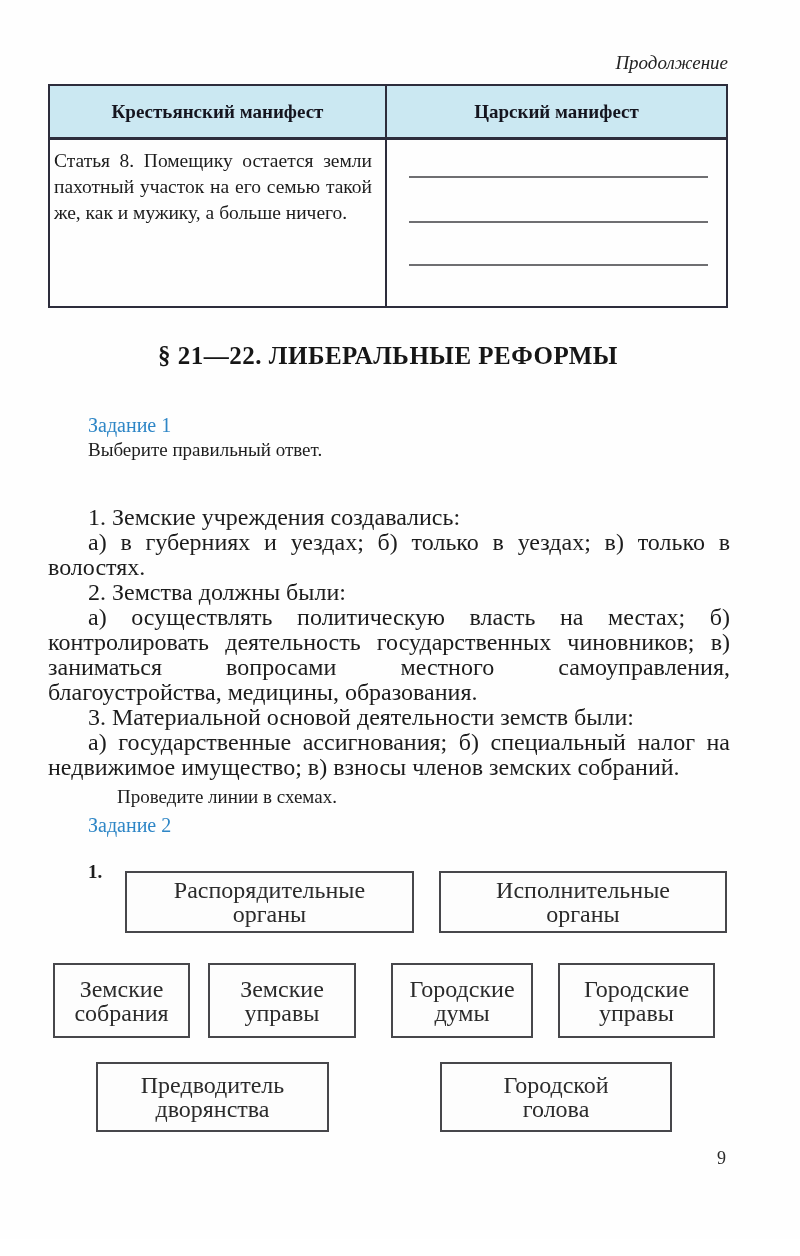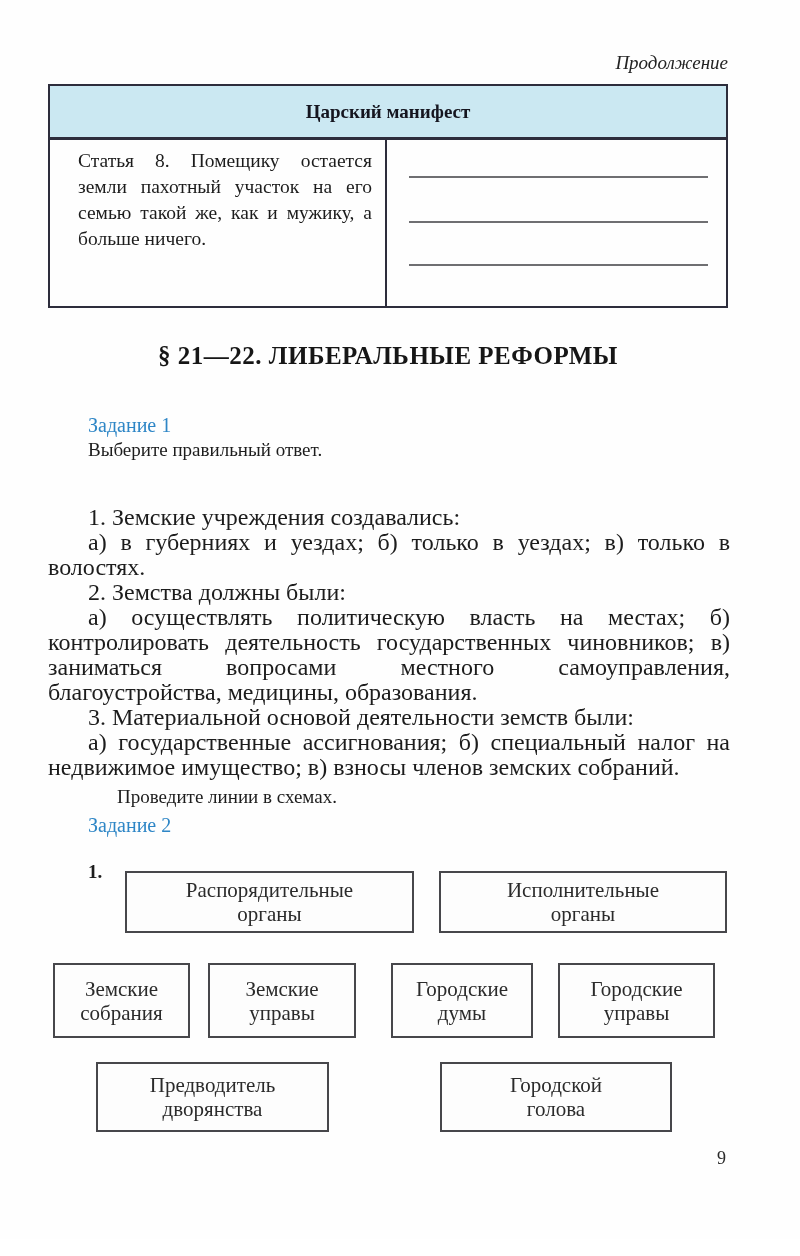--- a/index.html
+++ b/index.html
@@ -56,21 +56,21 @@
     color: #15151f;
     box-sizing: border-box;
   }
   .th-left  { width: 337px; border-right: 2px solid #2d2d3c; }
   .th-right { flex: 1; }
   .tbody { display: flex; flex: 1; }
   .td { box-sizing: border-box; }
   .td-left {
     width: 337px;
     border-right: 2px solid #2d2d3c;
-    padding: 8px 13px 0 28px;
+    padding: 8px 13px 0 4px;
     font-size: 19.5px;
     line-height: 26px;
     text-align: justify;
     color: #1c1c1c;
     overflow: hidden;
   }
   .td-right { flex: 1; position: relative; }
   .blank-line {
     position: absolute;
     left: 22px;
@@ -138,21 +138,21 @@
     color: #1c1c1c;
   }
   .scheme-box {
     position: absolute;
     border: 2px solid #47474b;
     box-sizing: border-box;
     display: flex;
     align-items: center;
     justify-content: center;
     text-align: center;
-    font-size: 21px;
+    font-size: 24px;
     line-height: 24px;
     color: #2b2b2b;
     white-space: pre-line;
     background: #fdfdfd;
   }
   .box-top-1 { left: 125px; top: 871px; width: 289px; height: 62px; }
   .box-top-2 { left: 439px; top: 871px; width: 288px; height: 62px; }
   .box-mid-1 { left: 53px;  top: 963px; width: 137px; height: 75px; }
   .box-mid-2 { left: 208px; top: 963px; width: 148px; height: 75px; }
   .box-mid-3 { left: 391px; top: 963px; width: 142px; height: 75px; }
@@ -170,20 +170,21 @@
 </style>
 </head>
 <body>
 
 <div class="page">
 
   <div class="continuation">Продолжение</div>
 
   <div class="manifest-table">
     <div class="thead">
+      <div class="th th-left">Крестьянский манифест</div>
       <div class="th th-right">Царский манифест</div>
     </div>
     <div class="tbody">
       <div class="td td-left">Статья 8. Помещику остается земли пахотный участок на его семью такой же, как и мужику, а больше ничего.</div>
       <div class="td td-right">
         <div class="blank-line l1"></div>
         <div class="blank-line l2"></div>
         <div class="blank-line l3"></div>
       </div>
     </div>

